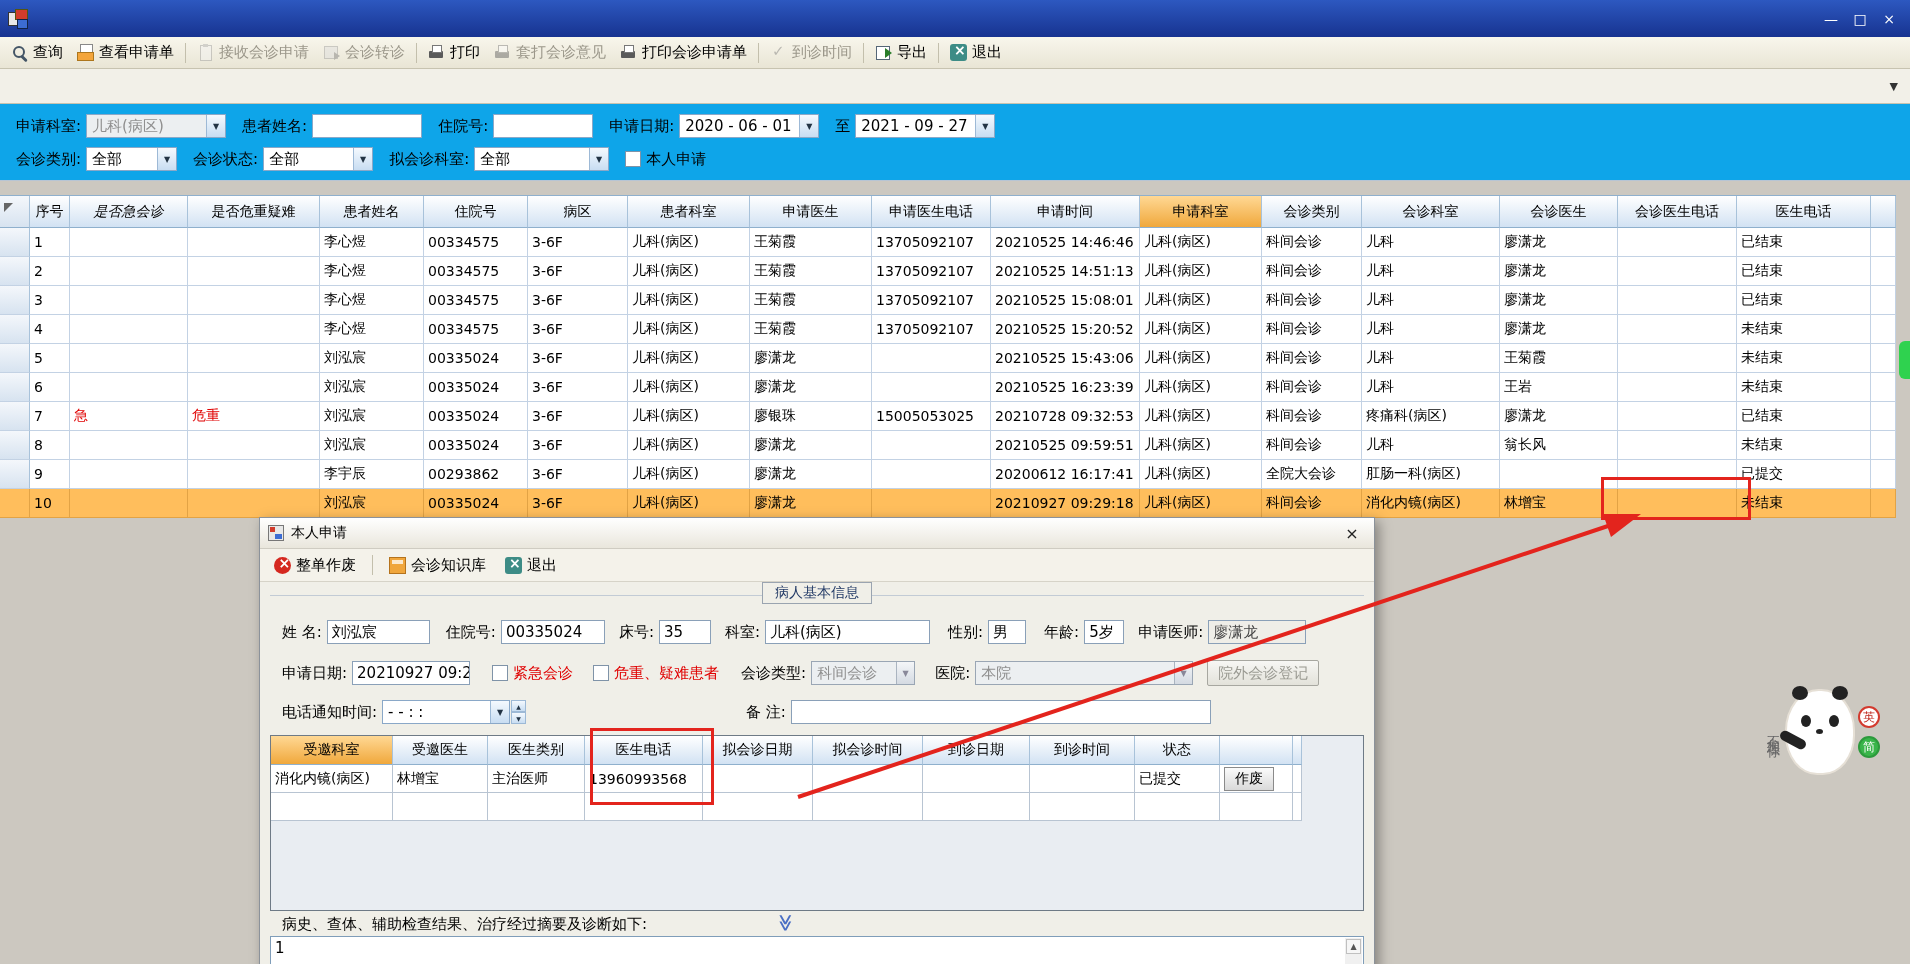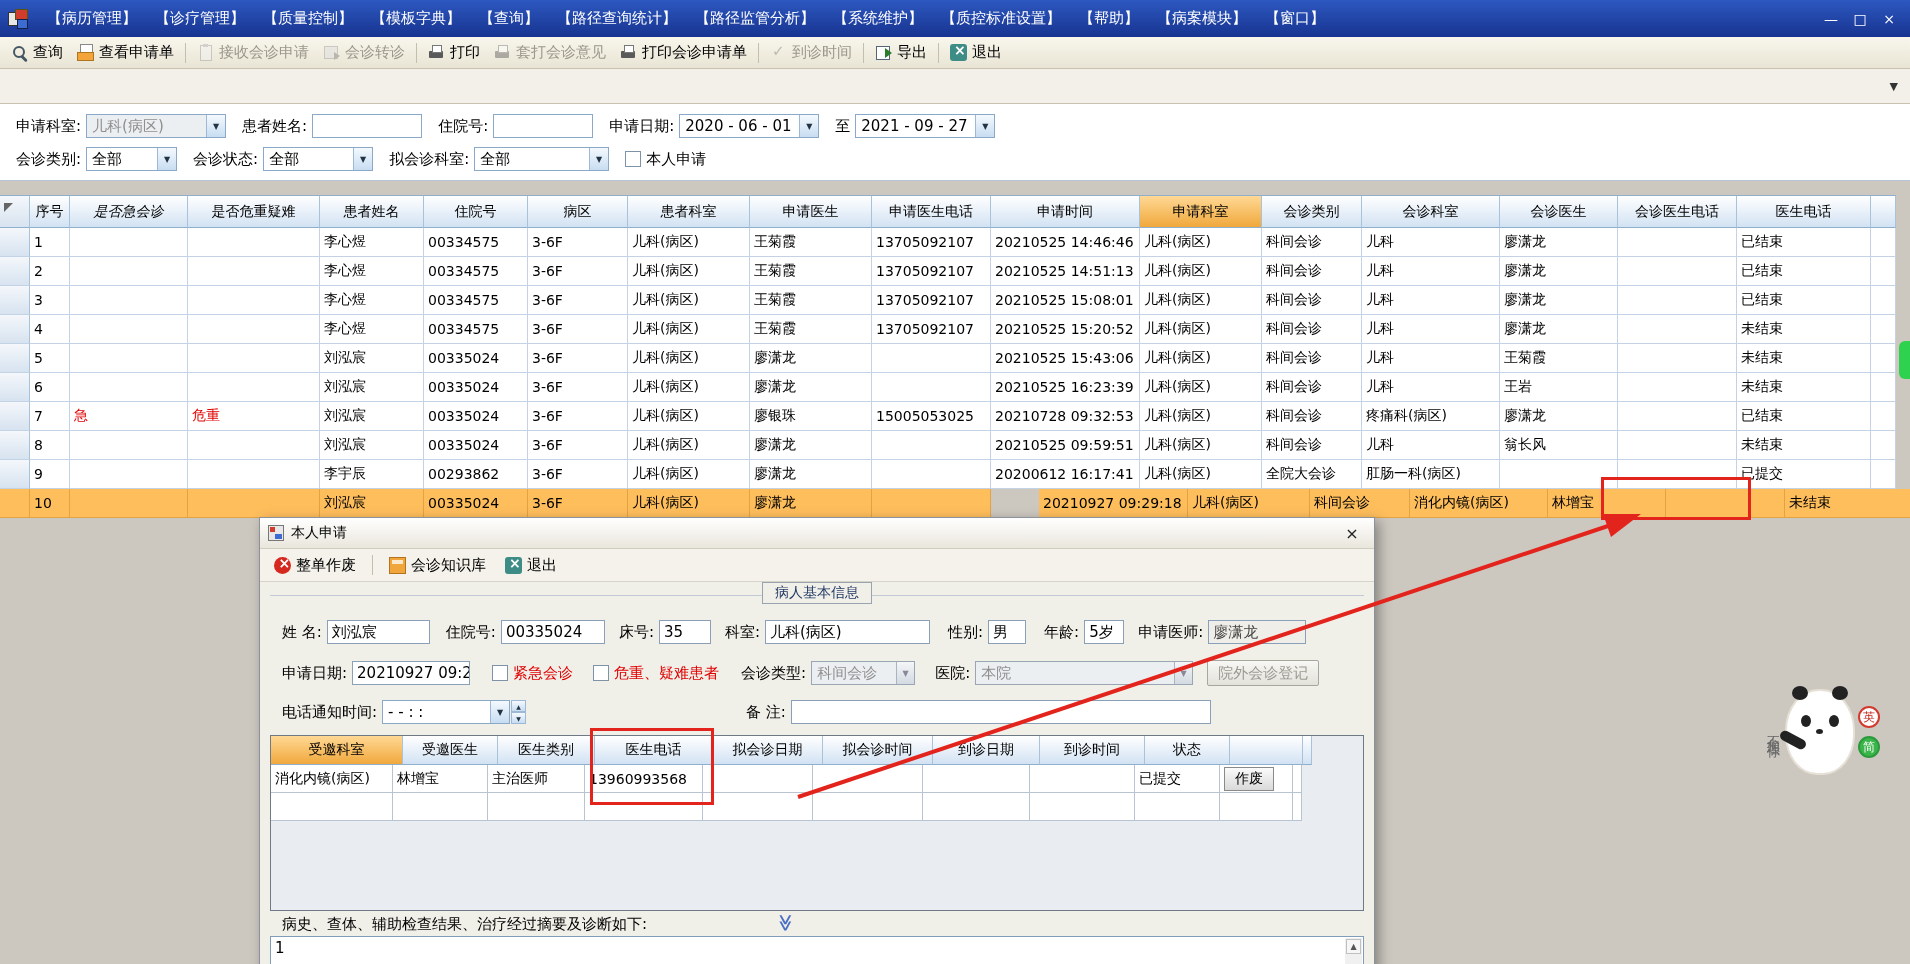--- a/index.html
+++ b/index.html
@@ -52,21 +52,21 @@
 
   
   .tabbar{position:absolute;left:0;top:69px;width:100%;height:35px;background:#f2f0e8;
           border-bottom:1px solid #c7c3b0;display:flex;align-items:stretch;box-sizing:border-box;z-index:5;}
   .tabs-container{display:flex;}
   .tab{padding:0 18px;display:flex;align-items:center;font-size:15px;color:#222;border-right:1px solid #dad7ca;}
   .tab.active{background:#fff;font-weight:bold;border:1px solid #b9b6a8;border-bottom:none;}
   .tab-dd{margin-left:auto;display:flex;align-items:center;padding-right:12px;color:#333;font-size:11px;}
 
   
-  .filterbar{position:absolute;left:0;top:104px;width:100%;height:76px;background:#ffffff;
+  .filterbar{position:absolute;left:0;top:104px;width:100%;height:76px;background:#0ea5e9;
              border-bottom:1px solid #b7c5d4;z-index:5;}
   .f-row{position:absolute;left:10px;right:10px;display:flex;align-items:center;height:26px;}
   .f-row1{top:9px;}
   .f-row2{top:42px;}
   .f-label{margin:0 5px 0 16px;white-space:nowrap;}
   .f-label:first-child{margin-left:6px;}
   .txt{background:#fff;border:1px solid #8aa8c8;height:24px;box-sizing:border-box;padding:0 4px;display:inline-flex;align-items:center;}
   .combo{display:inline-flex;align-items:stretch;border:1px solid #8aa8c8;background:#fff;height:24px;box-sizing:border-box;}
   .combo .val{padding:0 5px;flex:1;display:flex;align-items:center;white-space:nowrap;overflow:hidden;}
   .combo .arw{width:18px;flex:none;background:linear-gradient(#f4f9fe,#c8ddf2);border-left:1px solid #9db9d6;
@@ -165,34 +165,20 @@
 <body>
 
 <div class="screen">
 
   <div class="menubar">
     <span class="app-icon">
         <i class="a1"></i>
         <i class="a2"></i>
         <i class="a3"></i>
       </span>
-    <div class="menu-items">
-        <span class="menu-item">【病历管理】</span>
-        <span class="menu-item">【诊疗管理】</span>
-        <span class="menu-item">【质量控制】</span>
-        <span class="menu-item">【模板字典】</span>
-        <span class="menu-item">【查询】</span>
-        <span class="menu-item">【路径查询统计】</span>
-        <span class="menu-item">【路径监管分析】</span>
-        <span class="menu-item">【系统维护】</span>
-        <span class="menu-item">【质控标准设置】</span>
-        <span class="menu-item">【帮助】</span>
-        <span class="menu-item">【病案模块】</span>
-        <span class="menu-item">【窗口】</span>
-      </div>
     <div class="win-controls">
       <span class="win-btn">—</span>
       <span class="win-btn">□</span>
       <span class="win-btn">×</span>
     </div>
   </div>
 
   <div class="toolbar">
       <div class="tb-btn">
         <span class="ic ic-search"></span>
@@ -494,21 +480,21 @@
           <div class="g-cell g-sel"></div>
           <div class="g-cell" style="width: 40px;">10</div>
           <div class="g-cell" style="width: 118px;"></div>
           <div class="g-cell" style="width: 132px;"></div>
           <div class="g-cell" style="width: 104px;">刘泓宸</div>
           <div class="g-cell" style="width: 104px;">00335024</div>
           <div class="g-cell" style="width: 100px;">3-6F</div>
           <div class="g-cell" style="width: 122px;">儿科(病区)</div>
           <div class="g-cell" style="width: 122px;">廖潇龙</div>
           <div class="g-cell" style="width: 119px;"></div>
-          <div class="g-cell" style="width: 149px; margin-left: 48px;">20210927 09:29:18</div>
+          <div class="g-cell" style="width: 149px;">20210927 09:29:18</div>
           <div class="g-cell" style="width: 122px;">儿科(病区)</div>
           <div class="g-cell" style="width: 100px;">科间会诊</div>
           <div class="g-cell" style="width: 138px;">消化内镜(病区)</div>
           <div class="g-cell" style="width: 118px;">林增宝</div>
           <div class="g-cell" style="width: 119px;"></div>
           <div class="g-cell" style="width: 134px;">未结束</div>
           <div class="g-cell g-fill"></div>
         </div>
       </div>
   </div>
@@ -586,21 +572,21 @@
       <span class="spin">
           <span>▲</span>
           <span>▼</span>
         </span>
       <span class="lbl" style="margin-left:220px">备    注:</span>
       <span class="box" style="width:420px"></span>
     </div>
 
     <div class="inv-panel">
       <div class="d-row" style="height:29px">
-          <div class="d-cell d-hcell hl-col" style="width: 132px; text-align: right;">受邀科室</div>
+          <div class="d-cell d-hcell hl-col" style="width: 122px; text-align: right;">受邀科室</div>
           <div class="d-cell d-hcell" style="width: 95px;">受邀医生</div>
           <div class="d-cell d-hcell" style="width: 97px;">医生类别</div>
           <div class="d-cell d-hcell" style="width: 118px;">医生电话</div>
           <div class="d-cell d-hcell" style="width: 110px;">拟会诊日期</div>
           <div class="d-cell d-hcell" style="width: 110px;">拟会诊时间</div>
           <div class="d-cell d-hcell" style="width: 107px;">到诊日期</div>
           <div class="d-cell d-hcell" style="width: 105px;">到诊时间</div>
           <div class="d-cell d-hcell" style="width: 85px;">状态</div>
           <div class="d-cell d-hcell" style="width: 73px;"></div>
           <div class="d-cell d-hcell g-fill"></div>

